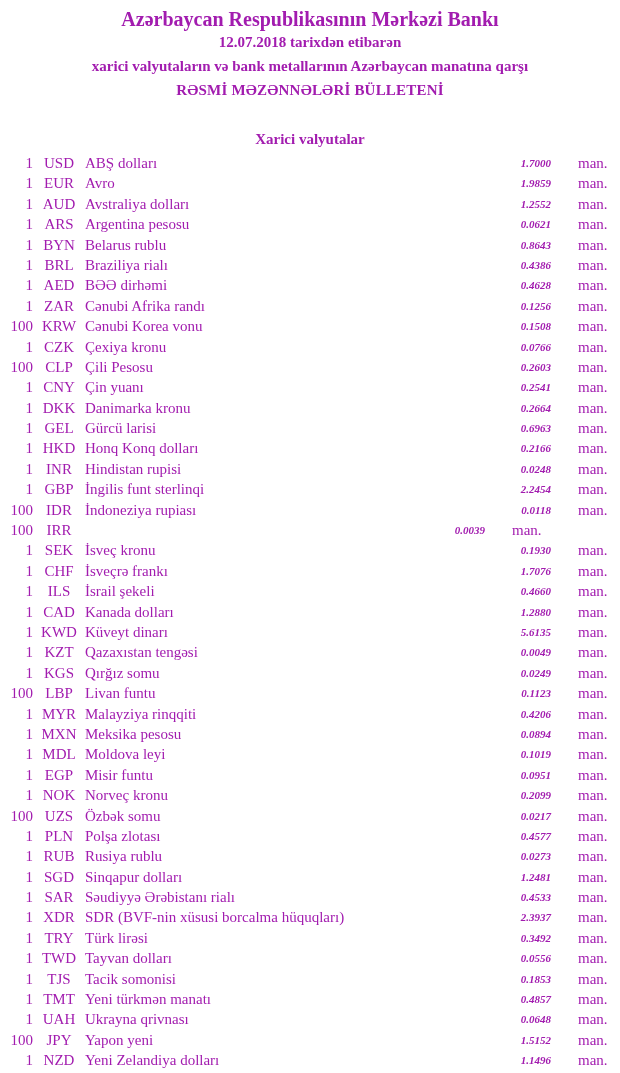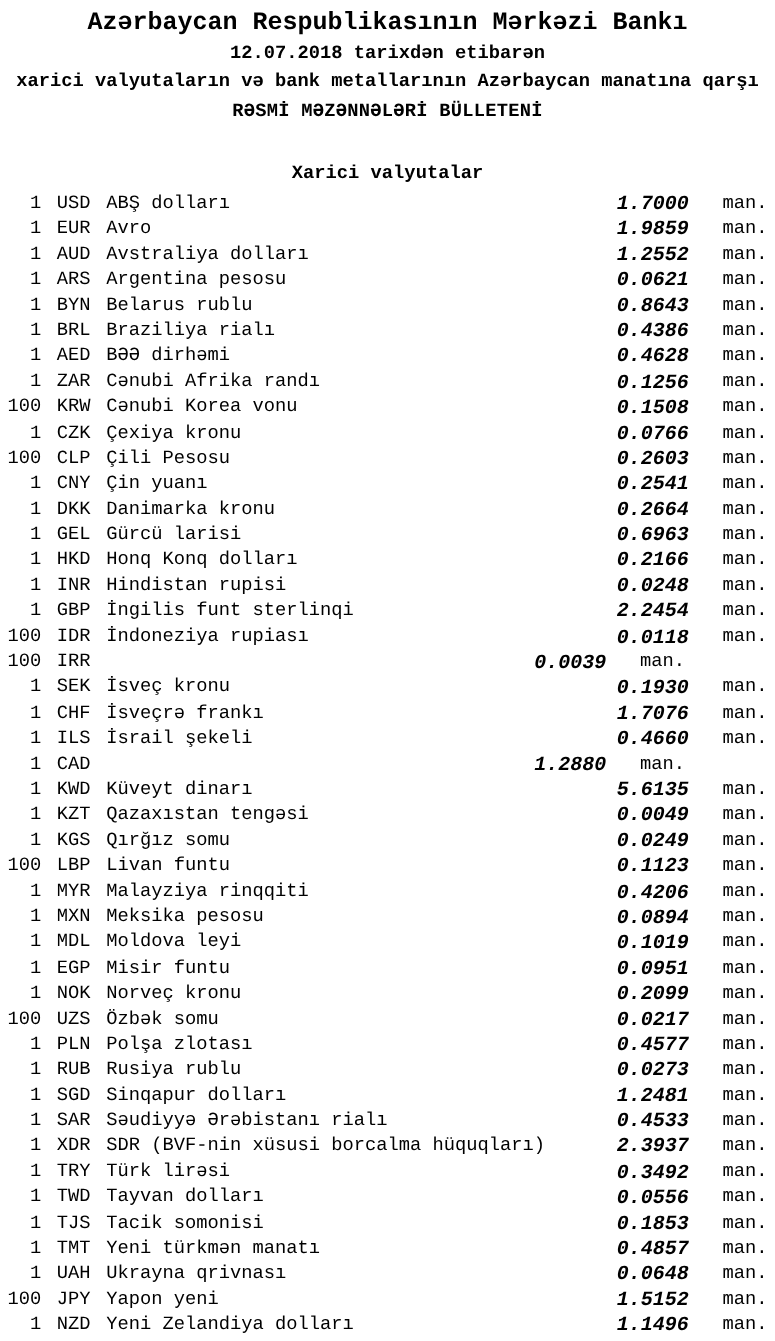--- a/index.html
+++ b/index.html
@@ -5,22 +5,22 @@
   html, body {
     margin: 0;
     padding: 0;
     background: #ffffff;
   }
   .page {
     position: relative;
     width: 620px;
     height: 1073px;
     background: #ffffff;
-    color: #000000;
-    font-family: Liberation Mono, monospace;
+    color: #a21caf;
+    font-family: Liberation Serif, serif;
     overflow: hidden;
   }
   .hdr { text-align: center; }
   .bank-title {
     margin-top: 7px;
     font-size: 20px;
     line-height: 24px;
     font-weight: bold;
   }
   .date-line {
@@ -57,21 +57,21 @@
     font-size: 15px;
     white-space: nowrap;
   }
   .qty   { text-align: right; }
   .code  { text-align: center; }
   .name  { text-align: left; overflow: hidden; }
   .rate  {
     text-align: right;
     font-weight: bold;
     font-style: italic;
-    font-size: 16px;
+    font-size: 11px;
   }
   .unit  { padding-left: 27px; }
 </style>
 </head>
 <body>
 
 <div class="page">
   <div class="hdr">
     <div class="bank-title">Azərbaycan Respublikasının Mərkəzi Bankı</div>
     <div class="date-line">12.07.2018 tarixdən etibarən</div>
@@ -253,20 +253,21 @@
     <span class="qty">1</span>
     <span class="code">ILS</span>
     <span class="name">İsrail şekeli</span>
     <span class="rate">0.4660</span>
     <span class="unit">man.</span>
   </div>
 
   <div class="row">
     <span class="qty">1</span>
     <span class="code">CAD</span>
+    <span class="name">Kanada dolları</span>
     <span class="rate">1.2880</span>
     <span class="unit">man.</span>
   </div>
 
   <div class="row">
     <span class="qty">1</span>
     <span class="code">KWD</span>
     <span class="name">Küveyt dinarı</span>
     <span class="rate">5.6135</span>
     <span class="unit">man.</span>

